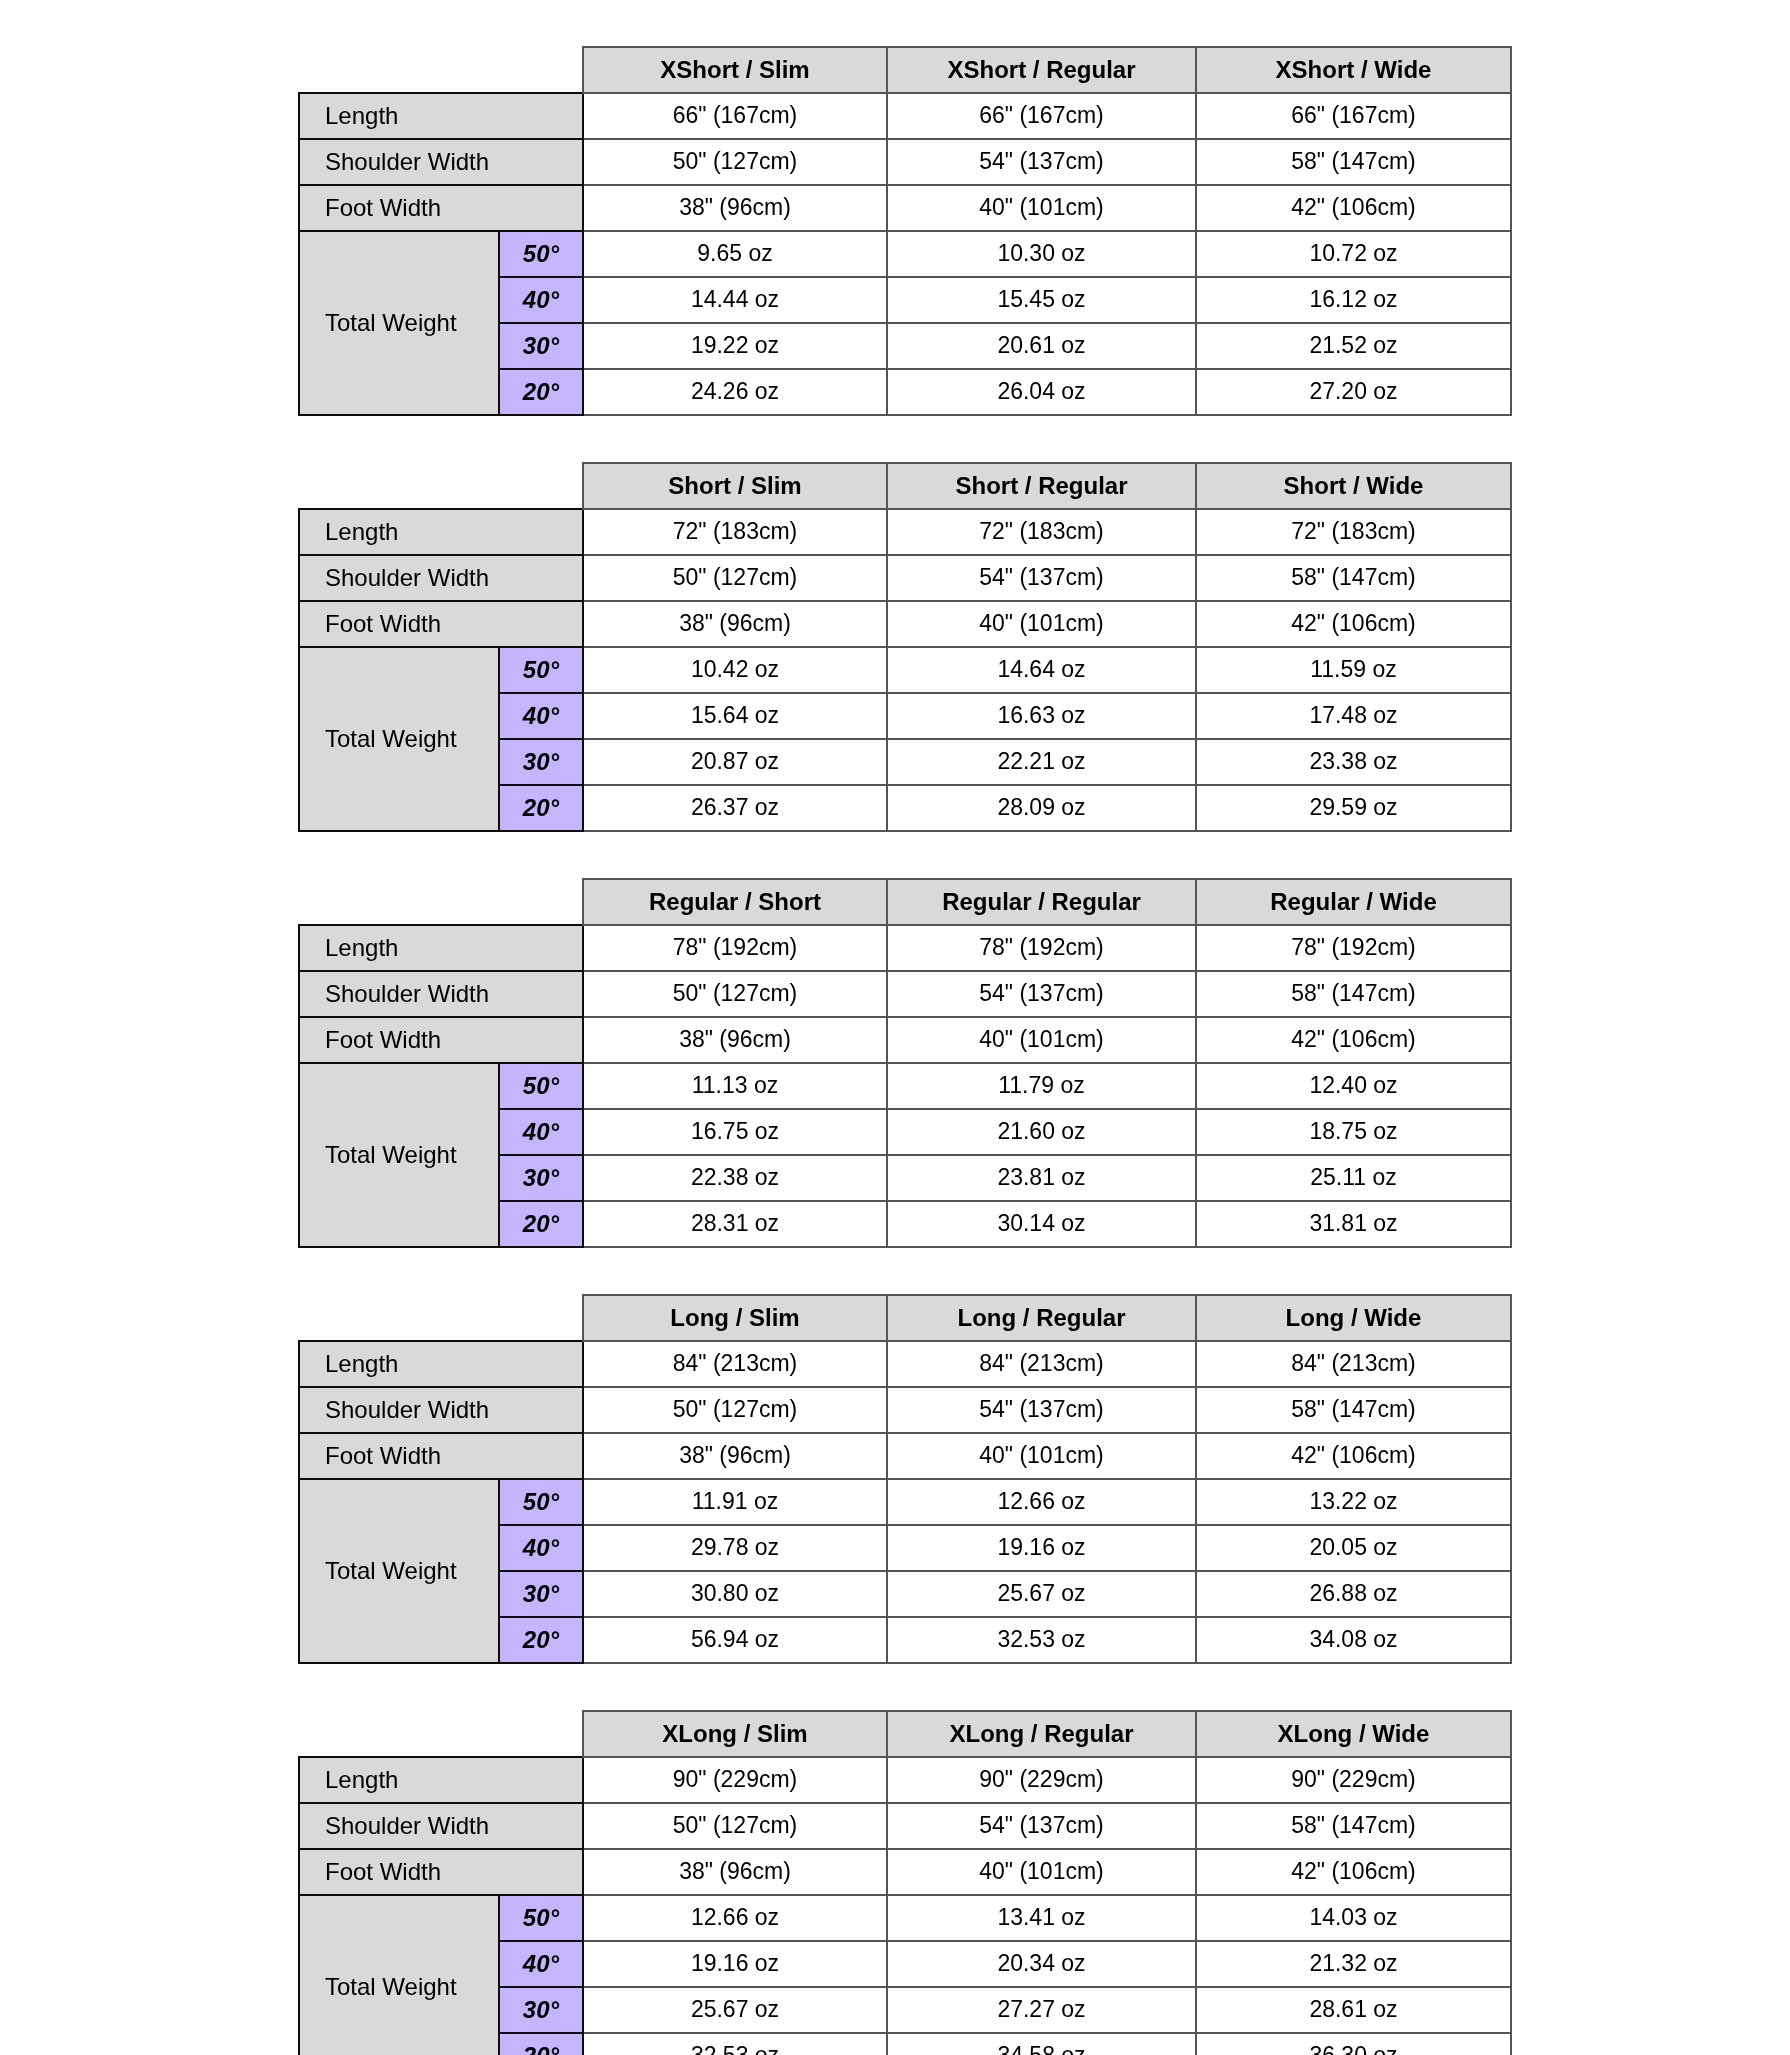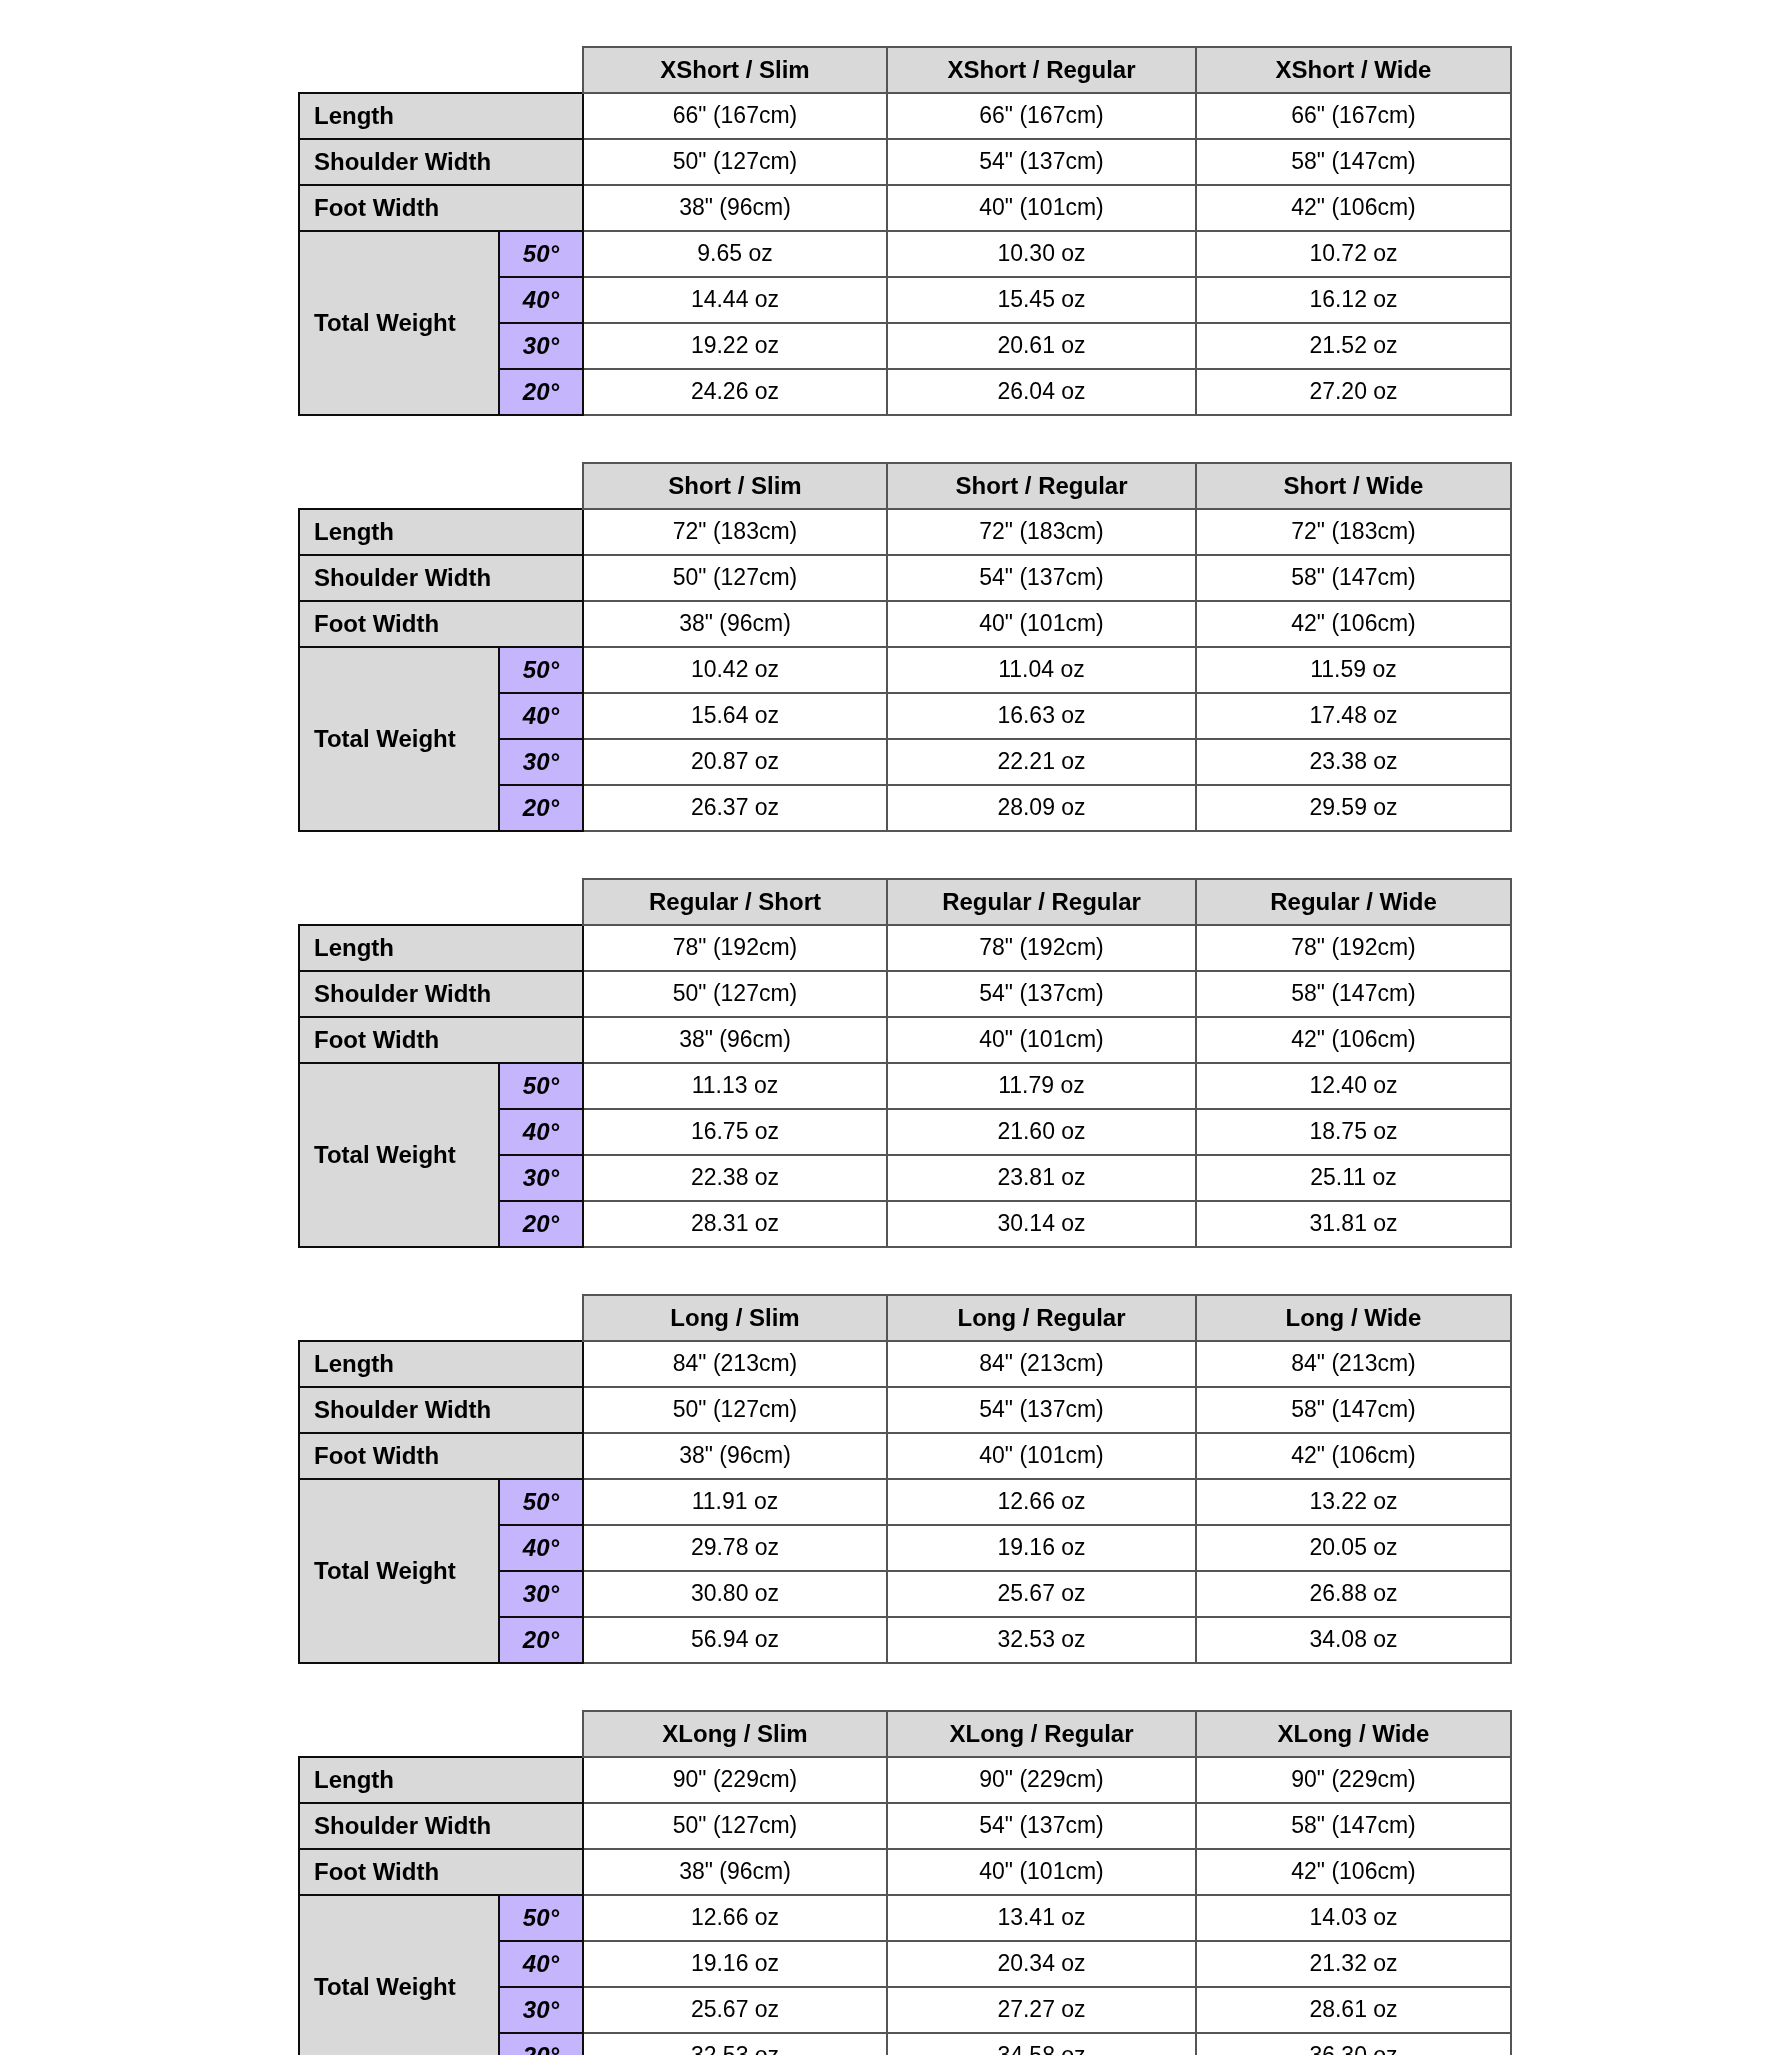--- a/index.html
+++ b/index.html
@@ -51,24 +51,24 @@
     text-align: center;
   }
   td.data-cell {
     background: #ffffff;
     border: 2.1px solid #555555;
     text-align: center;
   }
   td.row-label {
     background: #d9d9d9;
     border: 2.8px solid #0d0d0d;
-    font-weight: 700;
+    font-weight: 400;
     font-size: 24px;
     text-align: left;
-    padding-left: 14px;
+    padding-left: 25px;
   }
   td.degree-cell {
     background: #c4b5fd;
     border: 2.8px solid #0d0d0d;
     font-weight: 700;
     font-style: italic;
     font-size: 24px;
     text-align: center;
   }
 </style>
@@ -167,21 +167,21 @@
       <tr>
         <td class="row-label" colspan="2">Foot Width</td>
         <td class="data-cell">38" (96cm)</td>
         <td class="data-cell">40" (101cm)</td>
         <td class="data-cell">42" (106cm)</td>
       </tr>
       <tr>
         <td class="row-label" rowspan="4">Total Weight</td>
         <td class="degree-cell">50°</td>
         <td class="data-cell">10.42 oz</td>
-        <td class="data-cell">11.04 oz</td>
+        <td class="data-cell">14.64 oz</td>
         <td class="data-cell">11.59 oz</td>
       </tr>
       <tr>
         <td class="degree-cell">40°</td>
         <td class="data-cell">15.64 oz</td>
         <td class="data-cell">16.63 oz</td>
         <td class="data-cell">17.48 oz</td>
       </tr>
       <tr>
         <td class="degree-cell">30°</td>

